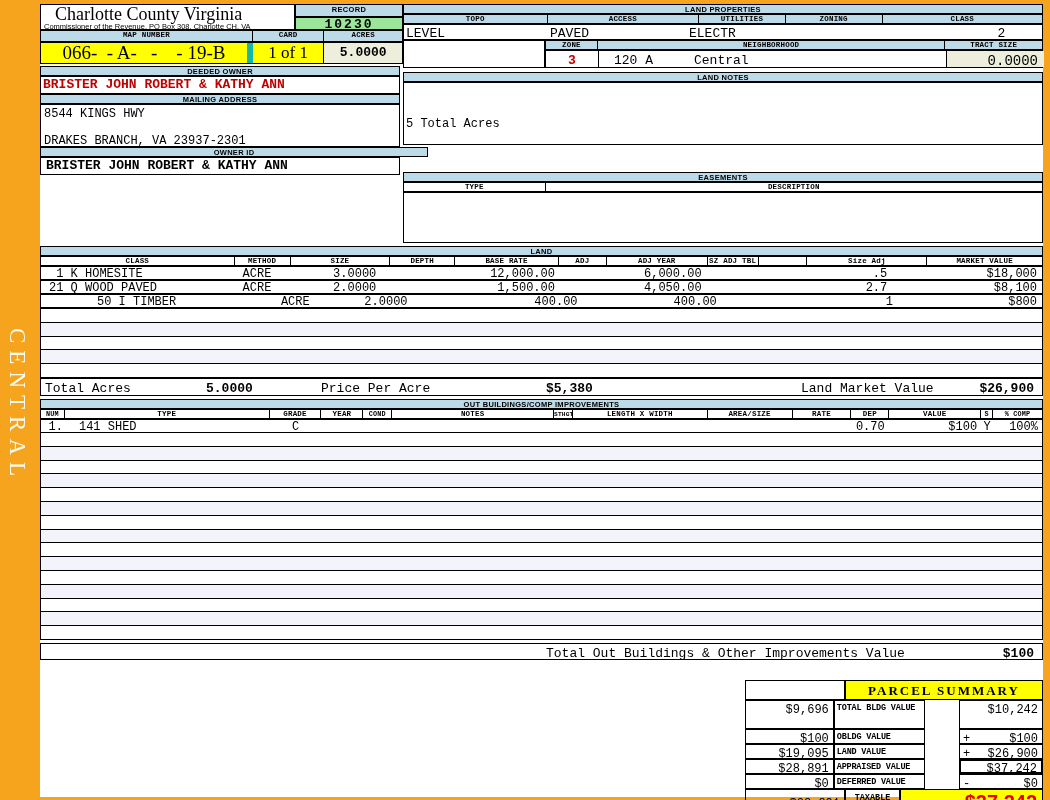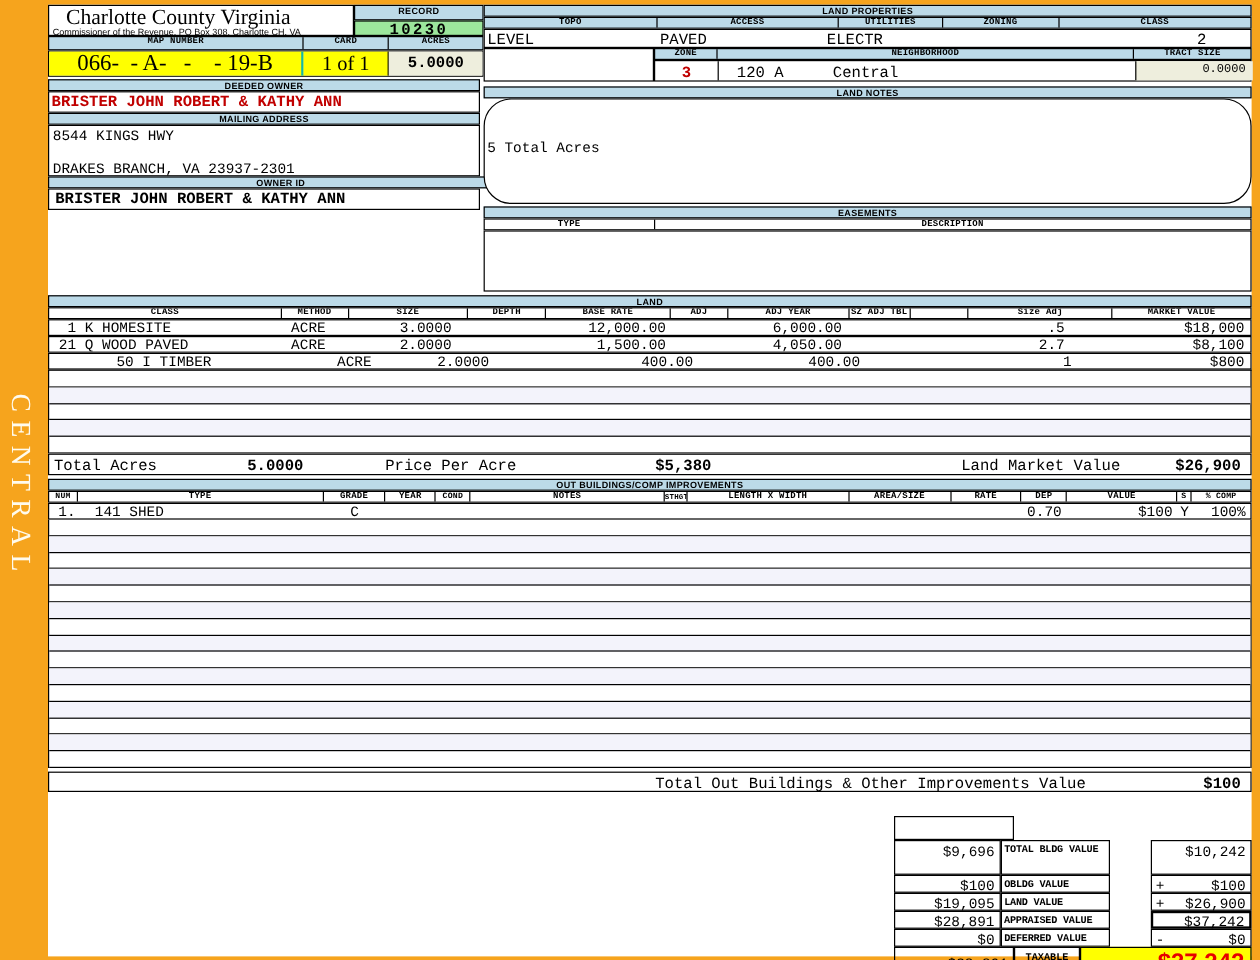--- a/index.html
+++ b/index.html
@@ -53,21 +53,21 @@
     <div class="abs box green" style="left:255px;top:13px;width:108px;height:13px;text-align:center;font-weight:bold;font-size:13px;line-height:12px;letter-spacing:2px;">
       <span class="mono" style="font-weight:bold;">10230</span>
     </div>
 
     <div class="abs hrow" style="left:0;top:26px;width:363px;height:12px;">
       <div style="width:213px;">MAP NUMBER</div>
       <div style="width:72px;">CARD</div>
       <div style="width:78px;">ACRES</div>
     </div>
     <div class="abs drow" style="left:0;top:38px;width:363px;height:22px;">
-      <div class="yellow" style="width:213px;border-right:2px solid #14b8a6;font-family:'Liberation Serif',serif;font-size:19px;line-height:20px;text-align:center;">066-  - A-   -    - 19-B</div>
+      <div class="yellow" style="width:213px;border-right:6px solid #14b8a6;font-family:'Liberation Serif',serif;font-size:19px;line-height:20px;text-align:center;">066-  - A-   -    - 19-B</div>
       <div class="yellow" style="width:72px;border-right:1px solid #000;font-family:'Liberation Serif',serif;font-size:17px;line-height:20px;text-align:center;">1 of 1</div>
       <div class="cream" style="width:78px;font-weight:bold;font-size:13px;line-height:20px;text-align:center;">5.0000</div>
     </div>
 
     <div class="abs bar" style="left:0;top:62px;width:360px;height:10px;">DEEDED OWNER</div>
     <div class="abs box mono red" style="left:0;top:72px;width:360px;height:18px;font-weight:bold;font-size:13px;line-height:16px;padding-left:2px;">BRISTER JOHN ROBERT &amp; KATHY ANN</div>
     <div class="abs bar" style="left:0;top:90px;width:360px;height:10px;">MAILING ADDRESS</div>
     <div class="abs box" style="left:0;top:100px;width:360px;height:43px;">
       <div class="mono" style="font-size:12px;line-height:13px;padding:3px 0 0 3px;">8544 KINGS HWY</div>
       <div class="mono" style="font-size:12px;line-height:13px;padding:14px 0 0 3px;">DRAKES BRANCH, VA 23937-2301</div>
@@ -94,25 +94,25 @@
     <div class="abs hrow" style="left:505px;top:36px;width:498px;height:10px;">
       <div style="width:52px;">ZONE</div>
       <div style="width:349px;">NEIGHBORHOOD</div>
       <div style="width:97px;">TRACT SIZE</div>
     </div>
     <div class="abs box" style="left:505px;top:46px;width:498px;height:18px;">
       <span class="abs mono red" style="left:0;top:2px;width:52px;text-align:center;font-weight:bold;font-size:13px;">3</span>
       <span class="abs" style="left:52px;top:0;bottom:0;border-left:1px solid #000;"></span>
       <span class="abs mono" style="left:68px;top:2px;font-size:13px;">120 A</span>
       <span class="abs mono" style="left:148px;top:2px;font-size:13px;">Central</span>
-      <span class="abs cream mono" style="left:400px;top:0;width:98px;height:16px;border-left:1px solid #000;text-align:right;padding:2px 6px 0 0;font-size:10px;">0.0000</span>
+      <span class="abs cream mono" style="left:400px;top:0;width:98px;height:16px;border-left:1px solid #000;text-align:right;padding:2px 6px 0 0;font-size:14px;">0.0000</span>
     </div>
 
     <div class="abs bar" style="left:363px;top:68px;width:640px;height:10px;">LAND NOTES</div>
-    <div class="abs box" style="left:363px;top:78px;width:640px;height:88px;border-radius:23px;">
+    <div class="abs box" style="left:363px;top:78px;width:640px;height:63px;">
       <div class="mono" style="font-size:12px;padding:34px 0 0 2px;">5 Total Acres</div>
     </div>
 
     <div class="abs bar" style="left:363px;top:168px;width:640px;height:10px;">EASEMENTS</div>
     <div class="abs hrow" style="left:363px;top:178px;width:640px;height:10px;background:#fff;">
       <div style="width:142px;">TYPE</div>
       <div style="width:498px;">DESCRIPTION</div>
     </div>
     <div class="abs box" style="left:363px;top:188px;width:640px;height:51px;"></div>
 
@@ -241,20 +241,21 @@
     </div>
 
     <div class="abs box" style="left:0;top:639px;width:1003px;height:17px;">
       <span class="abs mono" style="left:505px;top:2px;font-size:13px;">Total Out Buildings &amp; Other Improvements Value</span>
       <span class="abs mono" style="right:8px;top:2px;font-size:13px;font-weight:bold;">$100</span>
     </div>
 
     <div class="abs" style="left:705px;top:676px;width:298px;">
       <div class="sumrow" style="height:20px;">
         <div class="sum-prior" style="height:20px;"></div>
+        <div class="yellow" style="width:198px;height:20px;text-align:center;font-family:'Liberation Serif',serif;font-weight:bold;font-size:13px;letter-spacing:2px;line-height:19px;">PARCEL SUMMARY</div>
       </div>
       <div class="sumrow" style="height:29px;">
         <div class="sum-prior">$9,696</div>
         <div class="sum-label">TOTAL BLDG VALUE</div>
         <div class="sum-val">
           <span class="op"></span>
           <span class="v">$10,242</span>
         </div>
       </div>
       <div class="sumrow" style="height:15px;">

